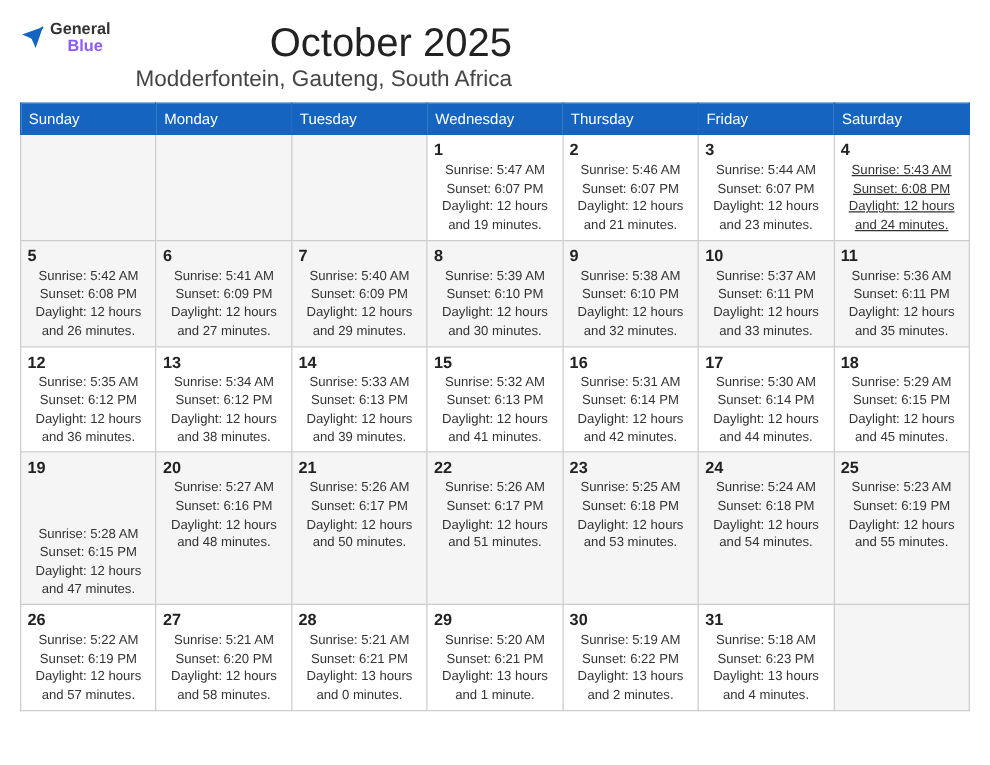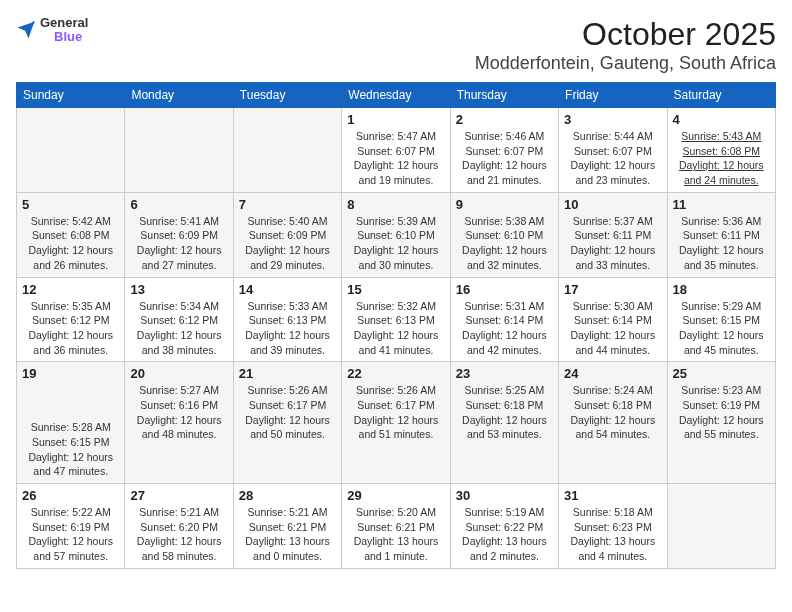--- a/index.html
+++ b/index.html
@@ -5,21 +5,20 @@
     * { box-sizing: border-box; margin: 0; padding: 0; }
     body {
       font-family: Arial, sans-serif;
       background: #fff;
       width: 792px;
       min-height: 612px;
       padding: 16px;
     }
     .header {
       display: flex;
-      justify-content: space-between;
       align-items: flex-start;
       margin-bottom: 8px;
     }
     .logo {
       display: flex;
       align-items: center;
       gap: 4px;
     }
     .logo-text {
       display: flex;
@@ -29,20 +28,21 @@
       line-height: 1.1;
     }
     .logo-general { color: #333; }
     .logo-blue { color: #8b5cf6; padding-left: 14px; }
     .logo-bird {
       width: 20px;
       height: 20px;
     }
     .title-area {
       text-align: right;
+      margin-left: 20px;
     }
     .month-title {
       font-size: 32px;
       font-weight: normal;
       color: #222;
     }
     .location {
       font-size: 18px;
       color: #444;
     }

